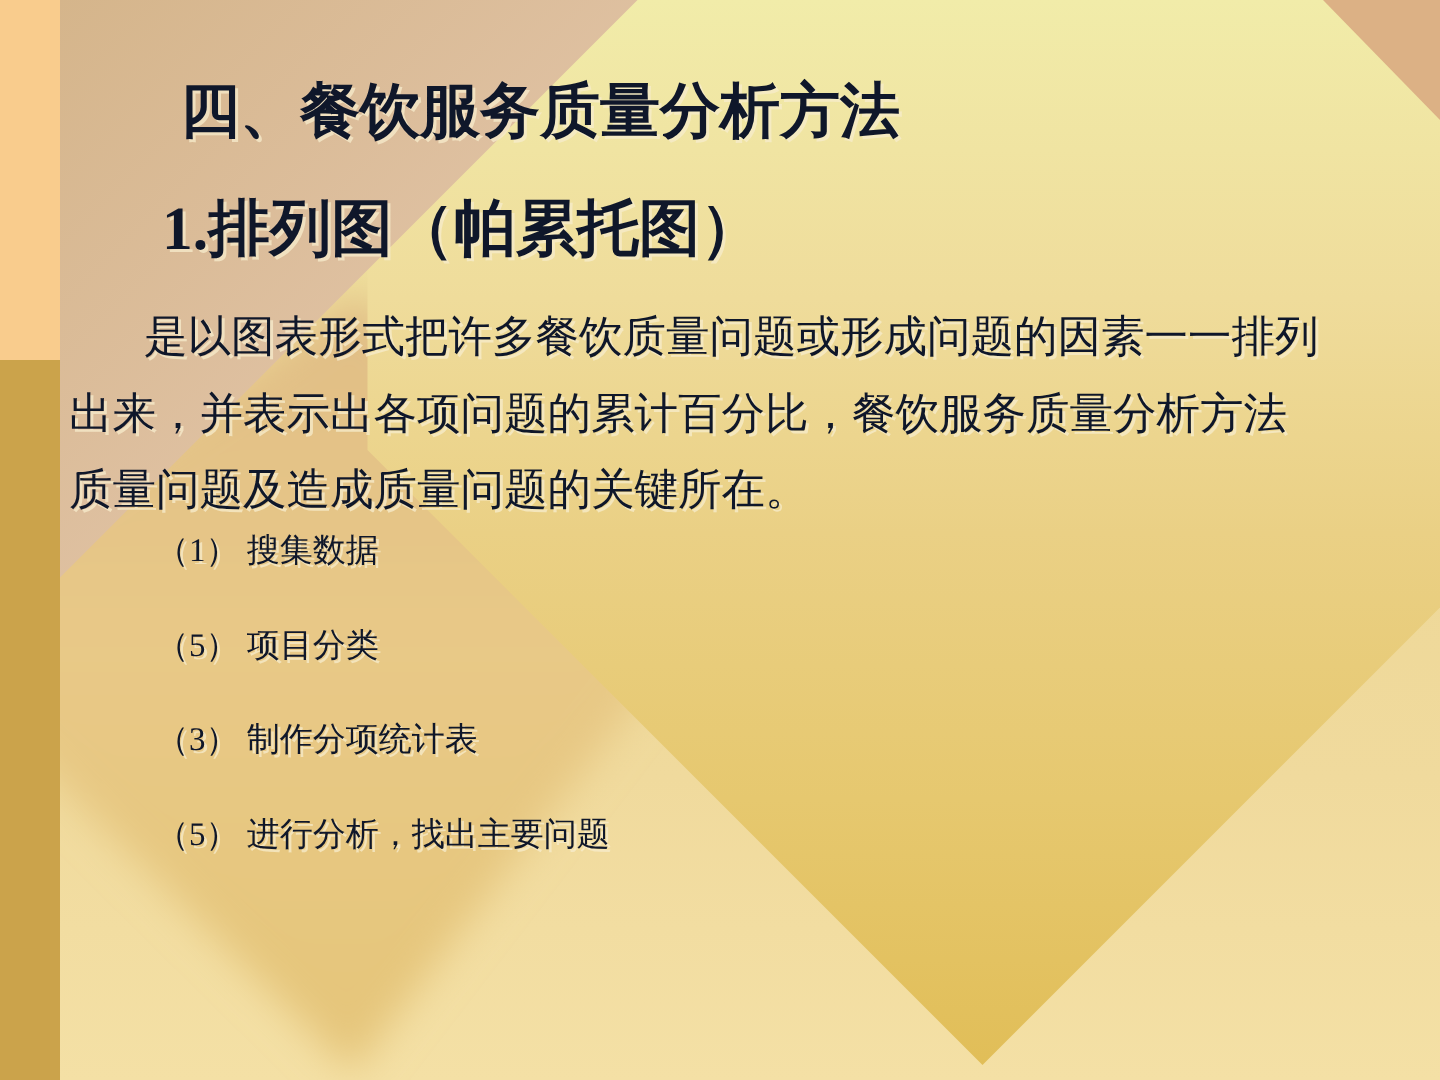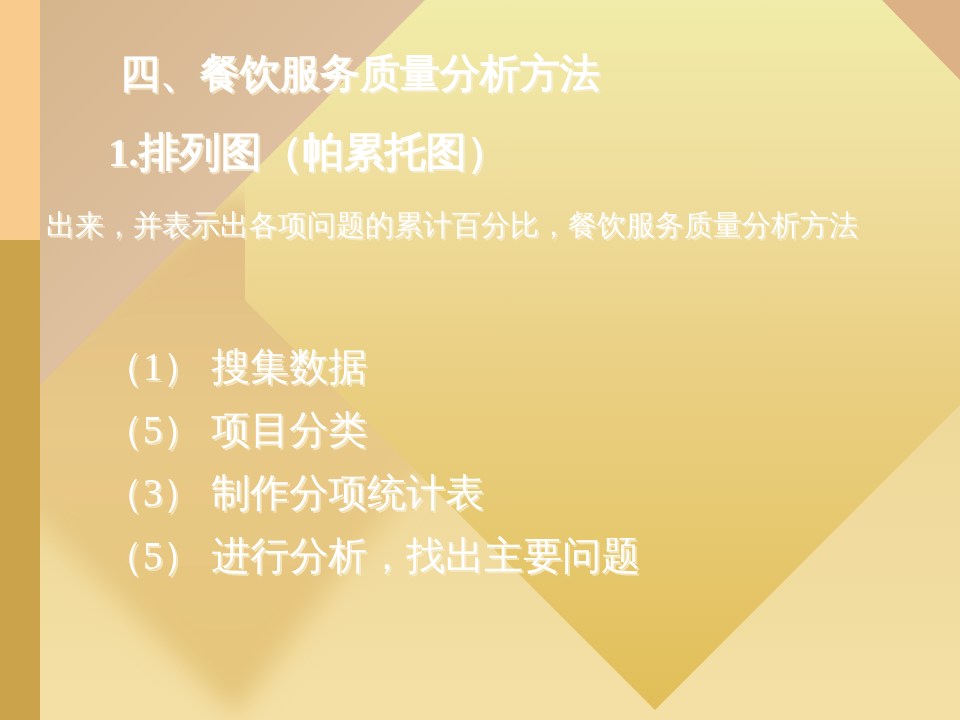--- a/index.html
+++ b/index.html
@@ -5,42 +5,42 @@
   html,body{margin:0;padding:0;background:#888;}
   #slide{
     position:relative;
     width:960px;height:720px;
     overflow:hidden;
     font-family:"Liberation Serif","DejaVu Serif",serif;
   }
   #bg{position:absolute;inset:0;width:960px;height:720px;display:block;}
   .txt{
     position:absolute;
-    color:#ffffff;
+    color:#0f172a;
     text-shadow:2px 2px 0 rgba(247,236,204,0.75);
     white-space:nowrap;
   }
   #title{
     left:120px;top:50px;
     font-size:40px;font-weight:700;letter-spacing:0px;line-height:48px;
   }
   #subtitle{
     left:108px;top:131px;
     font-size:41px;font-weight:600;line-height:42px;
   }
   #paragraph{
     left:46px;top:200px;width:880px;
     font-size:29px;line-height:51px;font-weight:500;
   }
   #paragraph .pline{height:51px;}
   #paragraph .pline.indent{padding-left:50px;}
   #steps{
     position:absolute;left:104px;top:350px;
     display:flex;flex-direction:column;gap:29px;
-    font-size:39px;line-height:34px;font-weight:500;
+    font-size:22px;line-height:34px;font-weight:500;
   }
 </style>
 </head>
 <body>
 
 <div id="slide">
 
   <svg id="bg" viewBox="0 0 960 720" preserveAspectRatio="none" aria-hidden="true">
     <defs>
       <linearGradient id="baseGrad" x1="0" y1="0" x2="0" y2="1">
@@ -82,21 +82,23 @@
 
     <rect x="0" y="0" width="40" height="240" fill="#F9CC8D"></rect>
     <rect x="0" y="240" width="40" height="480" fill="#CBA34B"></rect>
   </svg>
 
   <div id="title" class="txt">四、餐饮服务质量分析方法</div>
 
   <div id="subtitle" class="txt">1.排列图（帕累托图）</div>
 
   <div id="paragraph" class="txt">
+    <div class="pline indent">是以图表形式把许多餐饮质量问题或形成问题的因素一一排列</div>
     <div class="pline">出来，并表示出各项问题的累计百分比，餐饮服务质量分析方法</div>
+    <div class="pline">质量问题及造成质量问题的关键所在。</div>
   </div>
 
   <div id="steps" class="txt">
     <div class="step">（1） 搜集数据</div>
     <div class="step">（5） 项目分类</div>
     <div class="step">（3） 制作分项统计表</div>
     <div class="step">（5） 进行分析，找出主要问题</div>
   </div>
 
 </div>

